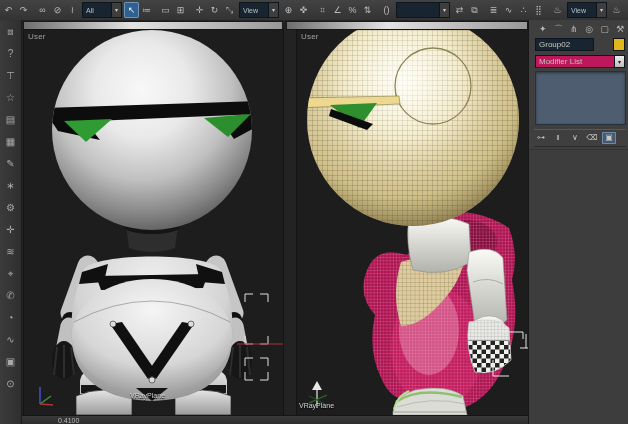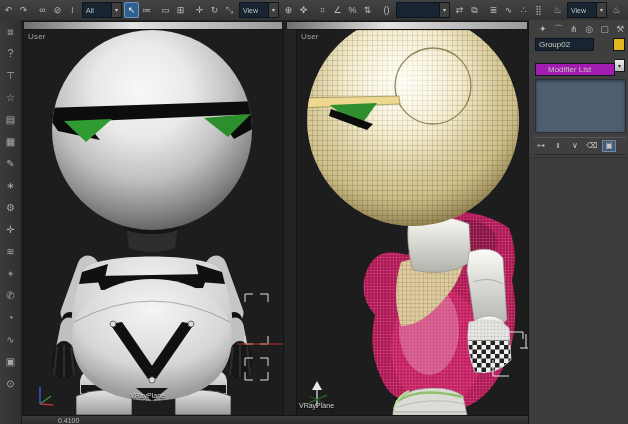--- a/index.html
+++ b/index.html
@@ -51,22 +51,22 @@
   
   .cmd-panel{position:absolute;left:528px;top:20px;width:100px;height:404px;background:#3f3f3f;
     border-left:1px solid #181818;box-sizing:border-box;}
   .cmd-tabs{display:flex;gap:4px;padding:2px 2px 1px 8px;height:13px;align-items:center;}
   .cmd-tabs .tool{width:12px;height:12px;line-height:12px;font-size:9px;color:#b6b6b6;text-align:center;}
   .name-row{display:flex;gap:19px;margin:2px 3px 0 6px;align-items:center;}
   .name-field{flex:1;height:11px;background:#182531;border:1px solid #0d1620;color:#cdc9bd;
     font-size:8px;line-height:11px;padding-left:3px;}
   .color-swatch{width:10px;height:11px;background:#e0b81e;border:1px solid #141414;}
   .modlist-row{display:flex;margin:4px 3px 0 6px;align-items:center;}
-  .modlist-field{flex:1;height:11px;background:#a21caf;border:1px solid #0d1620;color:#c3c3ba;
-    font-size:8px;line-height:11px;padding-left:12px;margin-top:8px;}
+  .modlist-field{flex:1;height:11px;background:#be185d;border:1px solid #0d1620;color:#c3c3ba;
+    font-size:8px;line-height:11px;padding-left:3px;}
   .modlist-arrow{width:10px;height:13px;background:linear-gradient(#ececec,#bcbcbc);color:#222;
     font-size:6px;text-align:center;line-height:13px;border:1px solid #0d1620;border-left:none;box-sizing:border-box;}
   .stack-box{margin:3px 2px 0 6px;height:52px;background:#4e5e70;border:1px solid #26303c;
     box-shadow:inset 0 1px 3px rgba(0,0,0,.45);}
   .stack-btns{display:flex;gap:3px;margin:4px 2px 0 5px;padding:2px 0;
     border-top:1px solid #585858;border-bottom:1px solid #2b2b2b;}
   .stack-btns .tool{width:14px;height:12px;line-height:12px;font-size:8px;color:#c7c7c7;
     text-align:center;border-radius:1px;}
   .stack-btns .tool.active{background:#455a72;box-shadow:inset 0 0 0 1px #6c8cab;}
   .rollout-area{margin-top:2px;height:306px;background:#3d3d3d;border-top:1px solid #343434;}

